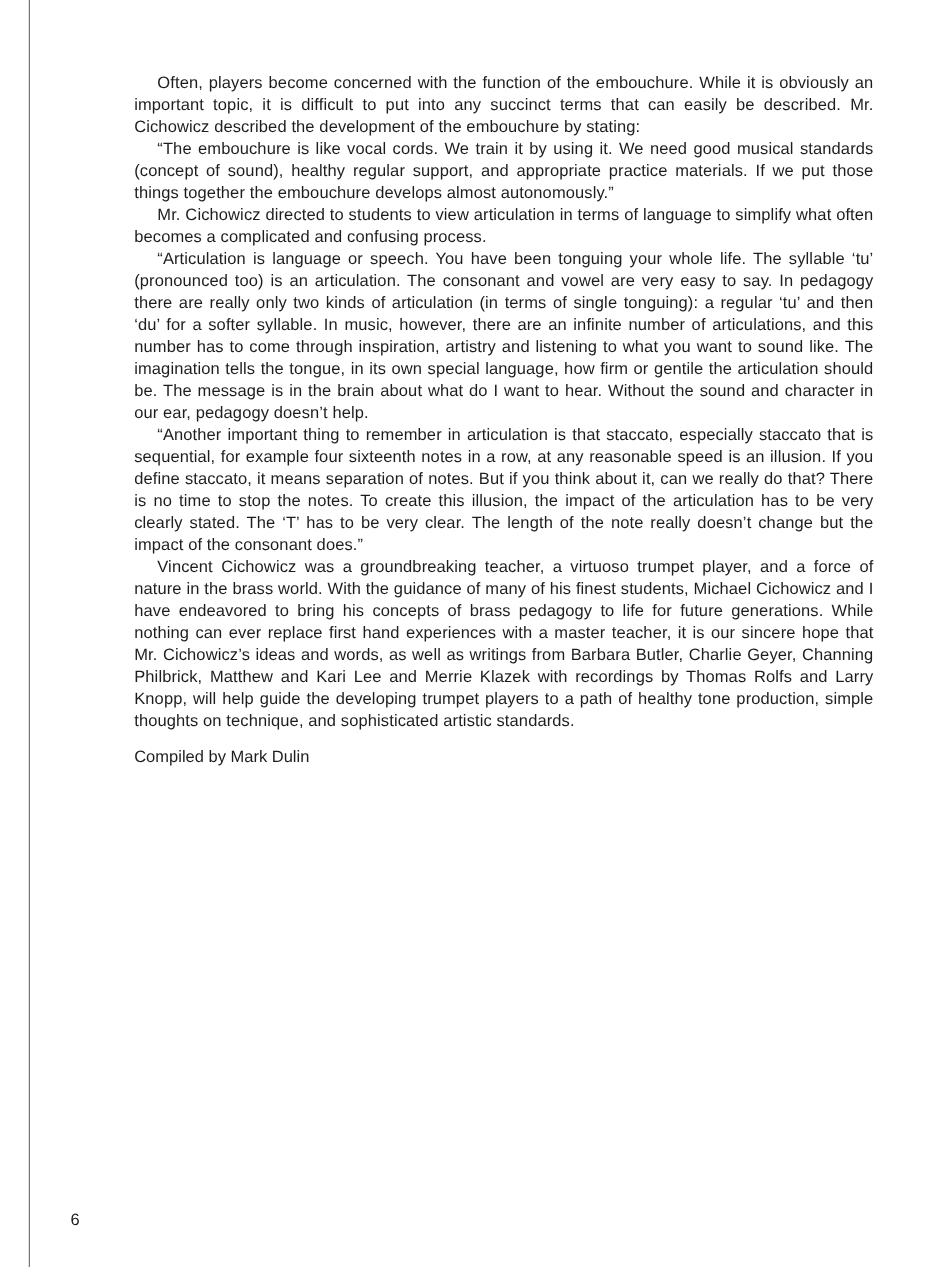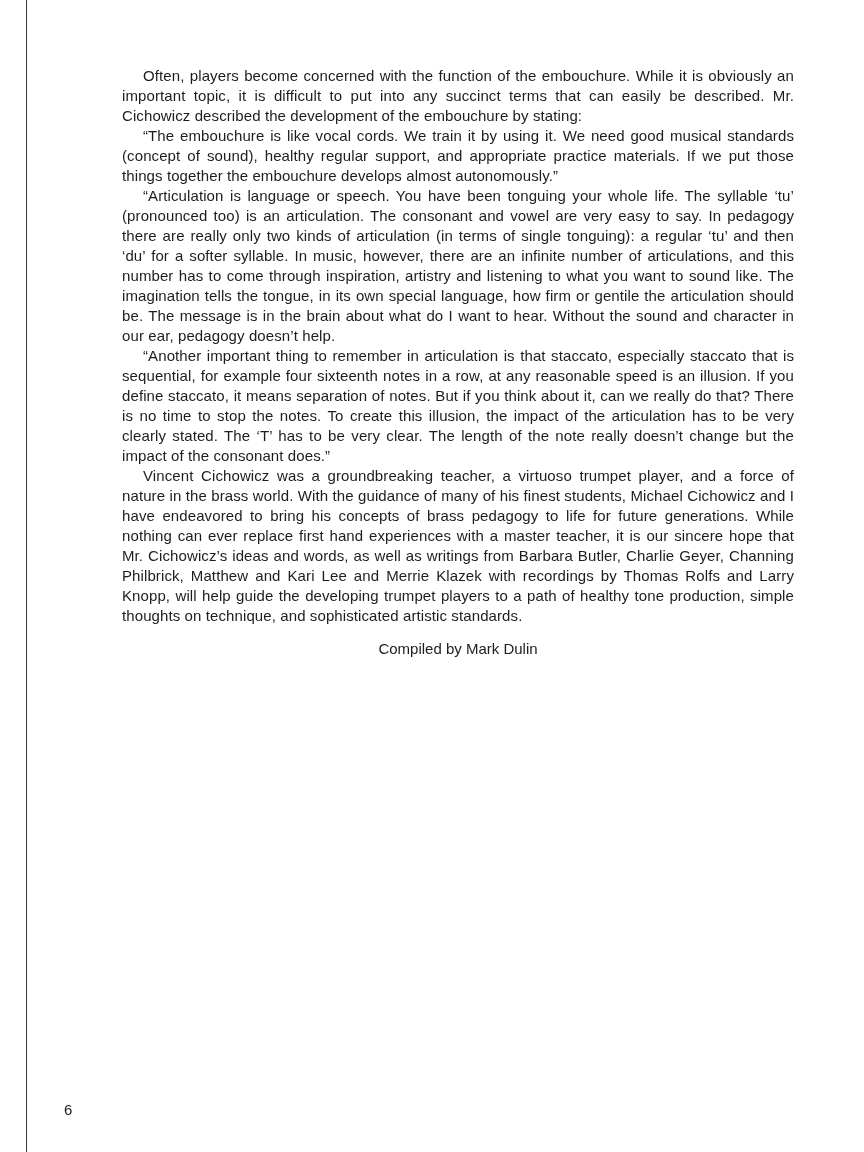--- a/index.html
+++ b/index.html
@@ -37,41 +37,42 @@
     font-size: 15px;
     line-height: 20px;
     text-align: justify;
     text-indent: 21px;
     letter-spacing: 0.1px;
   }
   .byline {
     margin: 13px 0 0 0;
     font-size: 15px;
     line-height: 20px;
-    text-align: center;
+    text-align: left;
     text-indent: 0;
   }
   .page-number {
     position: absolute;
     left: 38px;
     top: 1100px;
     font-size: 15px;
     line-height: 20px;
   }
 </style>
 </head>
 <body>
 
 <div class="page">
   <div class="edge edge-left"></div>
   <div class="edge edge-right"></div>
 
   <main class="text-block">
     <p class="para">Often, players become concerned with the function of the embouchure. While it is obviously an important topic, it is difficult to put into any succinct terms that can easily be described. Mr. Cichowicz described the development of the embouchure by stating:</p>
     <p class="para">“The embouchure is like vocal cords. We train it by using it. We need good musical standards (concept of sound), healthy regular support, and appropriate practice materials. If we put those things together the embouchure develops almost autonomously.”</p>
+    <p class="para">Mr. Cichowicz directed to students to view articulation in terms of language to simplify what often becomes a complicated and confusing process.</p>
     <p class="para">“Articulation is language or speech. You have been tonguing your whole life. The syllable ‘tu’ (pronounced too) is an articulation. The consonant and vowel are very easy to say. In pedagogy there are really only two kinds of articulation (in terms of single tonguing): a regular ‘tu’ and then ‘du’ for a softer syllable. In music, however, there are an infinite number of articulations, and this number has to come through inspiration, artistry and listening to what you want to sound like. The imagination tells the tongue, in its own special language, how firm or gentile the articulation should be. The message is in the brain about what do I want to hear. Without the sound and character in our ear, pedagogy doesn’t help.</p>
     <p class="para">“Another important thing to remember in articulation is that staccato, especially staccato that is sequential, for example four sixteenth notes in a row, at any reasonable speed is an illusion. If you define staccato, it means separation of notes. But if you think about it, can we really do that? There is no time to stop the notes. To create this illusion, the impact of the articulation has to be very clearly stated. The ‘T’ has to be very clear. The length of the note really doesn’t change but the impact of the consonant does.”</p>
     <p class="para">Vincent Cichowicz was a groundbreaking teacher, a virtuoso trumpet player, and a force of nature in the brass world. With the guidance of many of his finest students, Michael Cichowicz and I have endeavored to bring his concepts of brass pedagogy to life for future generations. While nothing can ever replace first hand experiences with a master teacher, it is our sincere hope that Mr. Cichowicz’s ideas and words, as well as writings from Barbara Butler, Charlie Geyer, Channing Philbrick, Matthew and Kari Lee and Merrie Klazek with recordings by Thomas Rolfs and Larry Knopp, will help guide the developing trumpet players to a path of healthy tone production, simple thoughts on technique, and sophisticated artistic standards.</p>
     <p class="byline">Compiled by Mark Dulin</p>
   </main>
 
   <div class="page-number">6</div>
 </div>
 
 </body></html>

